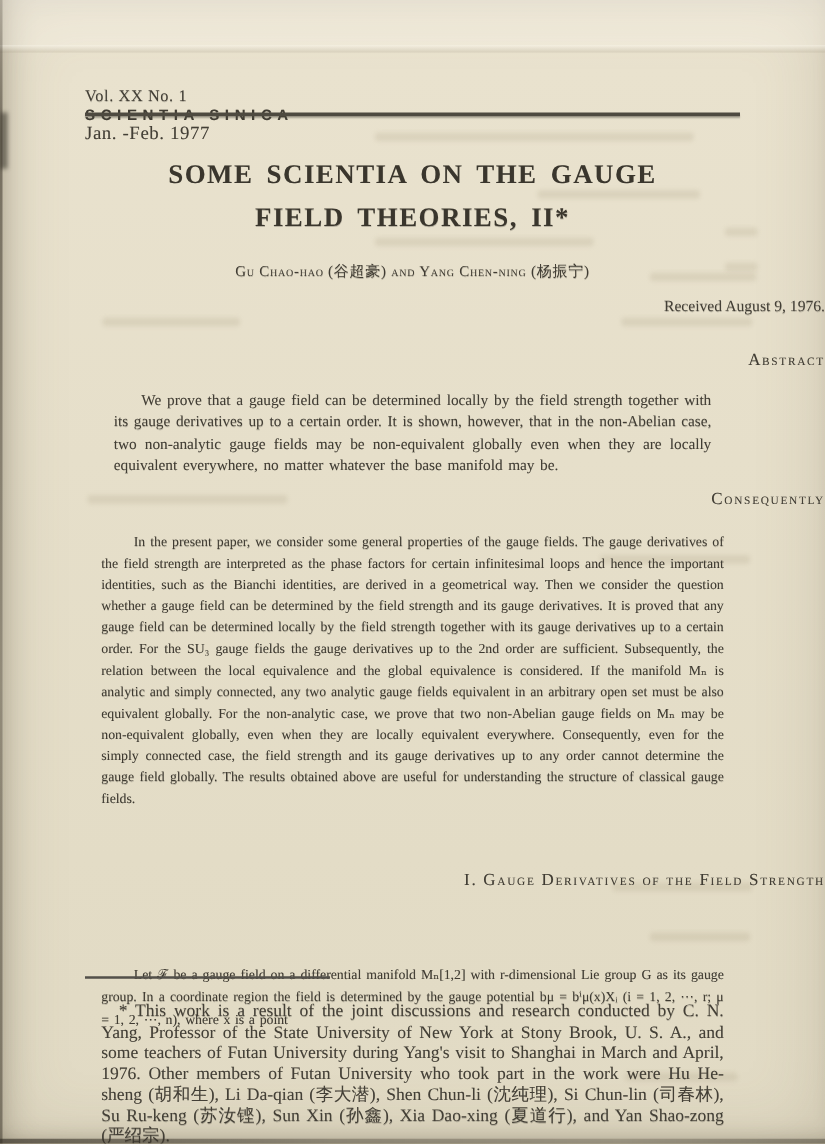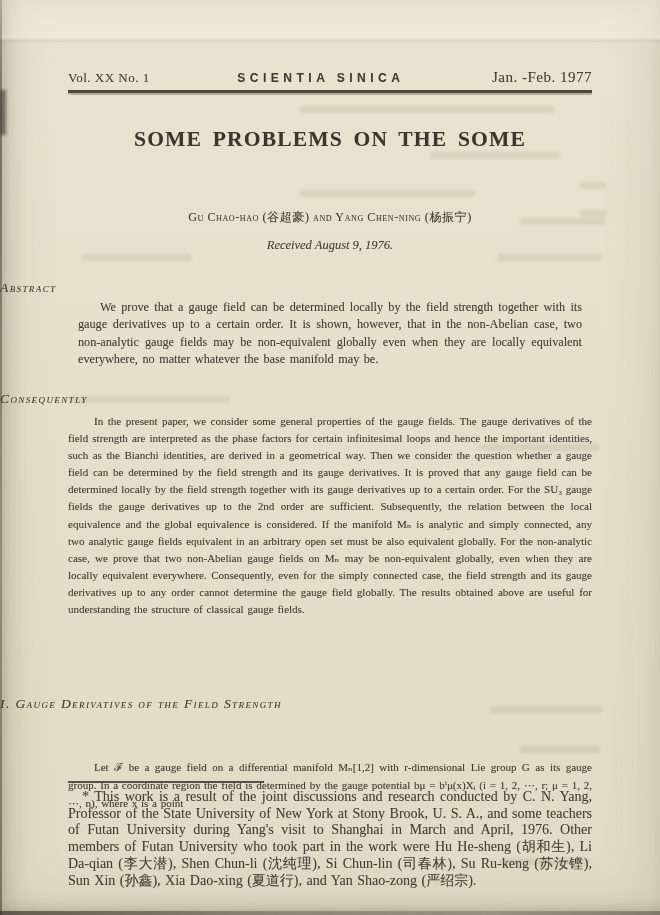--- a/index.html
+++ b/index.html
@@ -26,52 +26,52 @@
     filter:blur(0.6px);}
   .fold{position:absolute;left:0;top:36px;width:100%;height:6px;
     background:linear-gradient(180deg,rgba(255,252,242,0.55),rgba(130,118,92,0.16));}
   .top-light{position:absolute;left:0;top:0;width:100%;height:36px;background:rgba(255,252,242,0.30);}
 
   .ghost{position:absolute;height:7px;border-radius:3px;
     background:rgba(152,138,108,0.16);filter:blur(1.6px);}
 
   .running-head{
     position:absolute;left:68px;right:68px;top:69px;
-    display:flex;justify-content:space-between;align-items:baseline;
-    font-size:13px;letter-spacing:0.5px;color:#433f36;
+    display:flex;justify-content:center;align-items:baseline;
+    font-size:13px;letter-spacing:0.5px;color:#433f36;flex-direction:column;
   }
   .running-head .journal{font-weight:bold;font-size:12px;letter-spacing:4.5px;
     font-family:"Liberation Sans","DejaVu Sans",sans-serif;color:#403c33;}
   .running-head .date{font-size:15px;}
   .head-rule{position:absolute;left:68px;right:68px;top:90px;height:3px;
     background:#4e4a40;box-shadow:0 1.5px 1px rgba(78,74,64,0.35);}
 
   .title{
     position:absolute;left:0;top:122px;width:100%;margin:0;
     text-align:center;font-size:21.5px;font-weight:bold;color:#3a362d;
     letter-spacing:1.2px;word-spacing:4px;line-height:35px;
   }
   .title .tl{display:block;}
 
   .authors{
     position:absolute;left:0;top:209px;width:100%;text-align:center;
     font-variant:small-caps;font-size:12px;letter-spacing:0.6px;color:#403c33;
   }
-  .received{position:absolute;left:0;top:238px;width:100%;text-align:center;
-    font-size:12.5px;color:#433f36;font-style:italic;}
+  .received{position:absolute;left:0;top:238px;width:100%;text-align:right;
+    font-size:12.5px;color:#433f36;}
 
   .sc-heading{
-    position:absolute;left:0;width:100%;text-align:left;
-    font-variant:small-caps;font-size:13.5px;letter-spacing:1.4px;color:#403c33;font-style:italic;
+    position:absolute;left:0;width:100%;text-align:right;
+    font-variant:small-caps;font-size:13.5px;letter-spacing:1.4px;color:#403c33;
   }
   .h-abstract{top:280px;}
   .h-intro{top:391px;}
   .h-sec1{top:696px;}
 
-  p{margin:0;}
+  p{margin:13px;}
   .abstract-body{
     position:absolute;left:78px;right:78px;top:299px;
     font-size:12.2px;line-height:17.3px;text-align:justify;text-indent:22px;
     color:#413d34;word-spacing:1.5px;
   }
   .body-text{
     font-size:11px;line-height:17.1px;text-align:justify;text-indent:26px;
     color:#3e3a31;word-spacing:1px;
   }
   .intro-body{position:absolute;left:68px;right:68px;top:413px;height:288px;}
@@ -109,21 +109,22 @@
   <div class="ghost" style="top:858px;left:500px;width:90px;"></div>
 
   <header class="running-head">
     <span>Vol. XX No. 1</span>
     <span class="journal">SCIENTIA SINICA</span>
     <span class="date">Jan. -Feb. 1977</span>
   </header>
   <div class="head-rule"></div>
 
   <h1 class="title">
-    <span class="tl">SOME PROBLEMS ON THE SOME</span>
+    <span class="tl">SOME SCIENTIA ON THE GAUGE</span>
+    <span class="tl">FIELD THEORIES, II*</span>
   </h1>
 
   <div class="authors">Gu Chao-hao (谷超豪) and Yang Chen-ning (杨振宁)</div>
   <div class="received">Received August 9, 1976.</div>
 
   <div class="sc-heading h-abstract">Abstract</div>
   <p class="abstract-body">We prove that a gauge field can be determined locally by the field strength together with its gauge derivatives up to a certain order. It is shown, however, that in the non-Abelian case, two non-analytic gauge fields may be non-equivalent globally even when they are locally equivalent everywhere, no matter whatever the base manifold may be.</p>
 
   <div class="sc-heading h-intro">Consequently</div>
   <p class="body-text intro-body">In the present paper, we consider some general properties of the gauge fields. The gauge derivatives of the field strength are interpreted as the phase factors for certain infinitesimal loops and hence the important identities, such as the Bianchi identities, are derived in a geometrical way. Then we consider the question whether a gauge field can be determined by the field strength and its gauge derivatives. It is proved that any gauge field can be determined locally by the field strength together with its gauge derivatives up to a certain order. For the SU₃ gauge fields the gauge derivatives up to the 2nd order are sufficient. Subsequently, the relation between the local equivalence and the global equivalence is considered. If the manifold Mₙ is analytic and simply connected, any two analytic gauge fields equivalent in an arbitrary open set must be also equivalent globally. For the non-analytic case, we prove that two non-Abelian gauge fields on Mₙ may be non-equivalent globally, even when they are locally equivalent everywhere. Consequently, even for the simply connected case, the field strength and its gauge derivatives up to any order cannot determine the gauge field globally. The results obtained above are useful for understanding the structure of classical gauge fields.</p>

